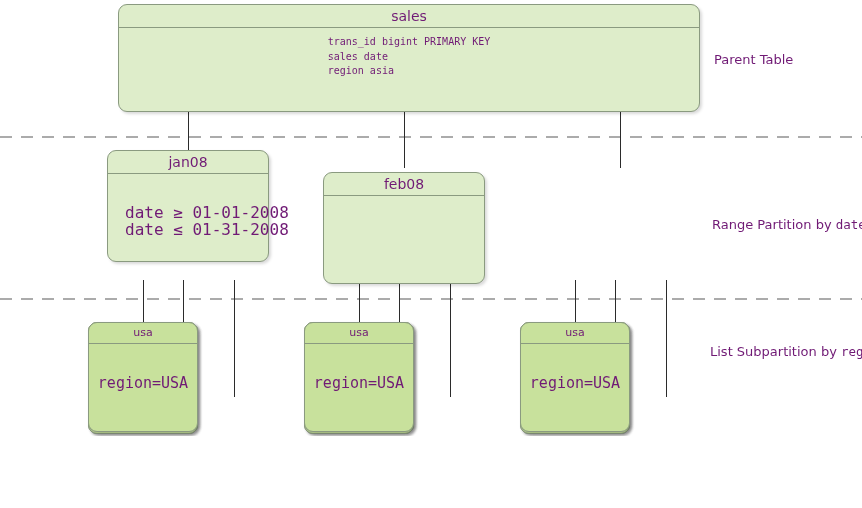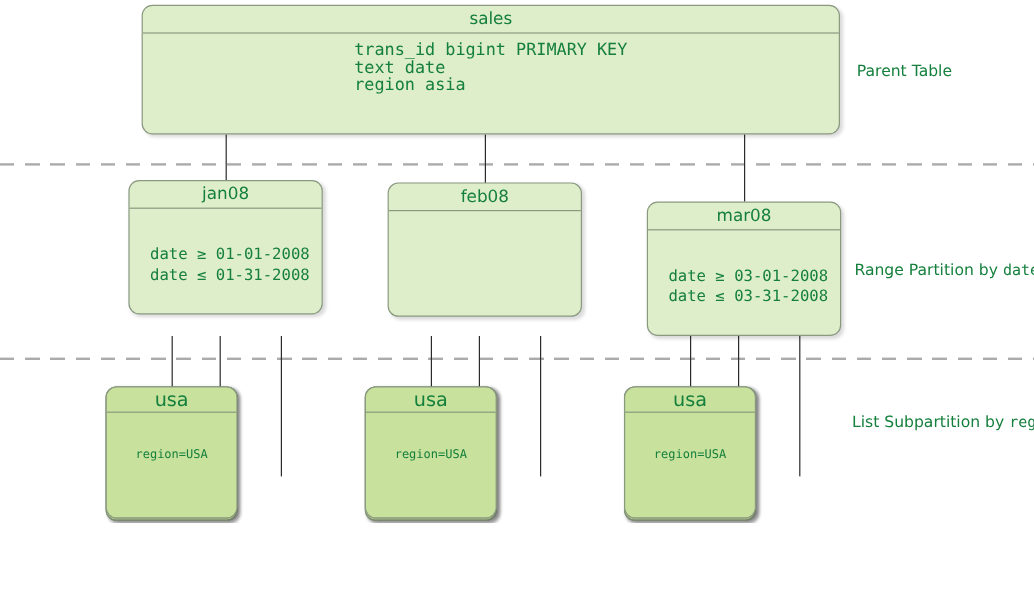--- a/index.html
+++ b/index.html
@@ -11,21 +11,21 @@
     --bg: #ffffff;
   }
   html, body { margin: 0; padding: 0; background: var(--bg); }
   .canvas {
     position: relative;
     width: 862px;
     height: 436px;
     background: var(--bg);
     overflow: hidden;
     font-family: "DejaVu Sans", "Liberation Sans", sans-serif;
-    color: #15803d;
+    color: #701a75;
   }
 
   
   .hdash {
     position: absolute;
     left: 0;
     width: 862px;
     height: 2px;
     background: repeating-linear-gradient(90deg, var(--separator) 0 12px, transparent 12px 21px);
   }
@@ -56,26 +56,26 @@
   .code, .box-body, .cond, .card-body {
     font-family: "DejaVu Sans Mono", "Liberation Mono", monospace;
   }
   .parent-body {
     padding-top: 7px;
     text-align: center;
   }
   .parent-cols {
     display: inline-block;
     text-align: left;
-    font-size: 14px;
+    font-size: 10px;
     line-height: 14.5px;
   }
   .part-body {
     padding: 30px 0 0 17px;
-    font-size: 13px;
+    font-size: 16px;
     line-height: 17px;
     white-space: nowrap;
   }
 
   
   .subgroup {
     position: absolute;
     top: 322px;
     width: 205px;
     height: 186px;
@@ -88,25 +88,25 @@
     border: 1px solid var(--table-border);
     border-radius: 9px;
     box-shadow: 2px 2px 3px rgba(0,0,0,0.2);
     box-sizing: border-box;
   }
   .card-title {
     height: 20px;
     line-height: 20px;
     text-align: center;
     border-bottom: 1px solid var(--table-border);
-    font-size: 16px;
+    font-size: 11px;
   }
   .card-body {
     padding: 30px 8px 0 8px;
-    font-size: 10px;
+    font-size: 15px;
     white-space: nowrap;
     overflow: hidden;
   }
   .card-europe { left: 0;  top: 3;  z-index: 1; }
   .card-asia   { left: 40; top: 33; z-index: 2; }
   .card-usa    { left: 92; top: 75; z-index: 3; height: 110px; }
   .card-usa .card-body { text-align: center; }
 
   
   .annot {
@@ -138,45 +138,38 @@
 
   <div class="vline" style="left:575px;top:280px;height:45px"></div>
   <div class="vline" style="left:615px;top:280px;height:75px"></div>
   <div class="vline" style="left:666px;top:280px;height:117px"></div>
 
   <div class="box" style="left:118px;top:4px;width:582px;height:108px">
     <div class="box-title">sales</div>
     <div class="box-body parent-body">
       <div class="parent-cols">
         <div class="code">trans_id bigint PRIMARY KEY</div>
-        <div class="code">text date</div>
+        <div class="code">sales date</div>
         <div class="code">region asia</div>
       </div>
     </div>
   </div>
 
   <div class="box" style="left:107px;top:150px;width:162px;height:112px">
     <div class="box-title">jan08</div>
     <div class="part-body">
       <div class="cond">date ≥ 01-01-2008</div>
       <div class="cond">date ≤ 01-31-2008</div>
     </div>
   </div>
 
-  <div class="box" style="left:323px;top:152px;width:162px;height:112px">
+  <div class="box" style="left:323px;top:172px;width:162px;height:112px">
     <div class="box-title">feb08</div>
   </div>
 
-  <div class="box" style="left:539px;top:168px;width:162px;height:112px">
-    <div class="box-title">mar08</div>
-    <div class="part-body">
-      <div class="cond">date ≥ 03-01-2008</div>
-      <div class="cond">date ≤ 03-31-2008</div>
-    </div>
-  </div>
 
   <div class="subgroup" style="left:88px">
     <div class="card card-europe">
       <div class="card-title">europe</div>
       <div class="card-body">regi</div>
     </div>
     <div class="card card-asia">
       <div class="card-title">asia</div>
       <div class="card-body">regi</div>
     </div>

